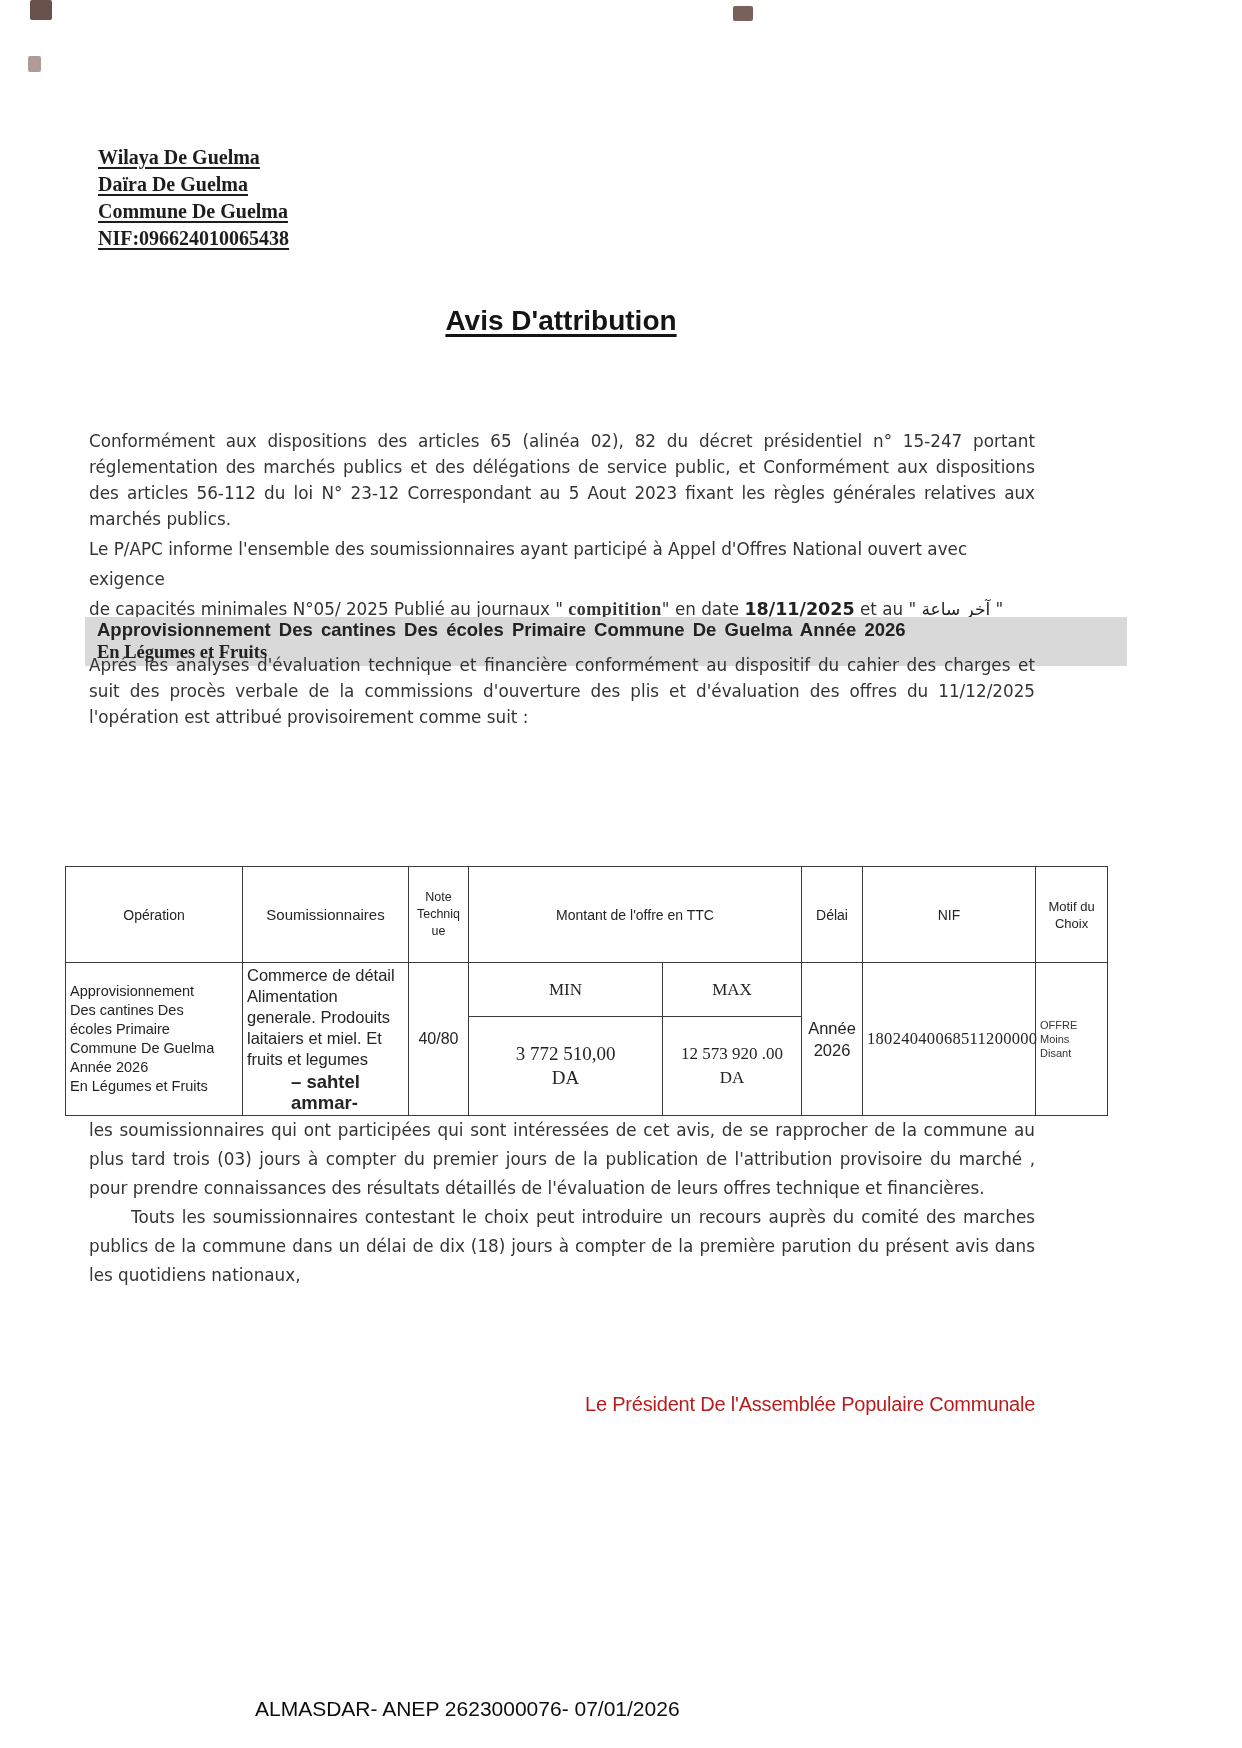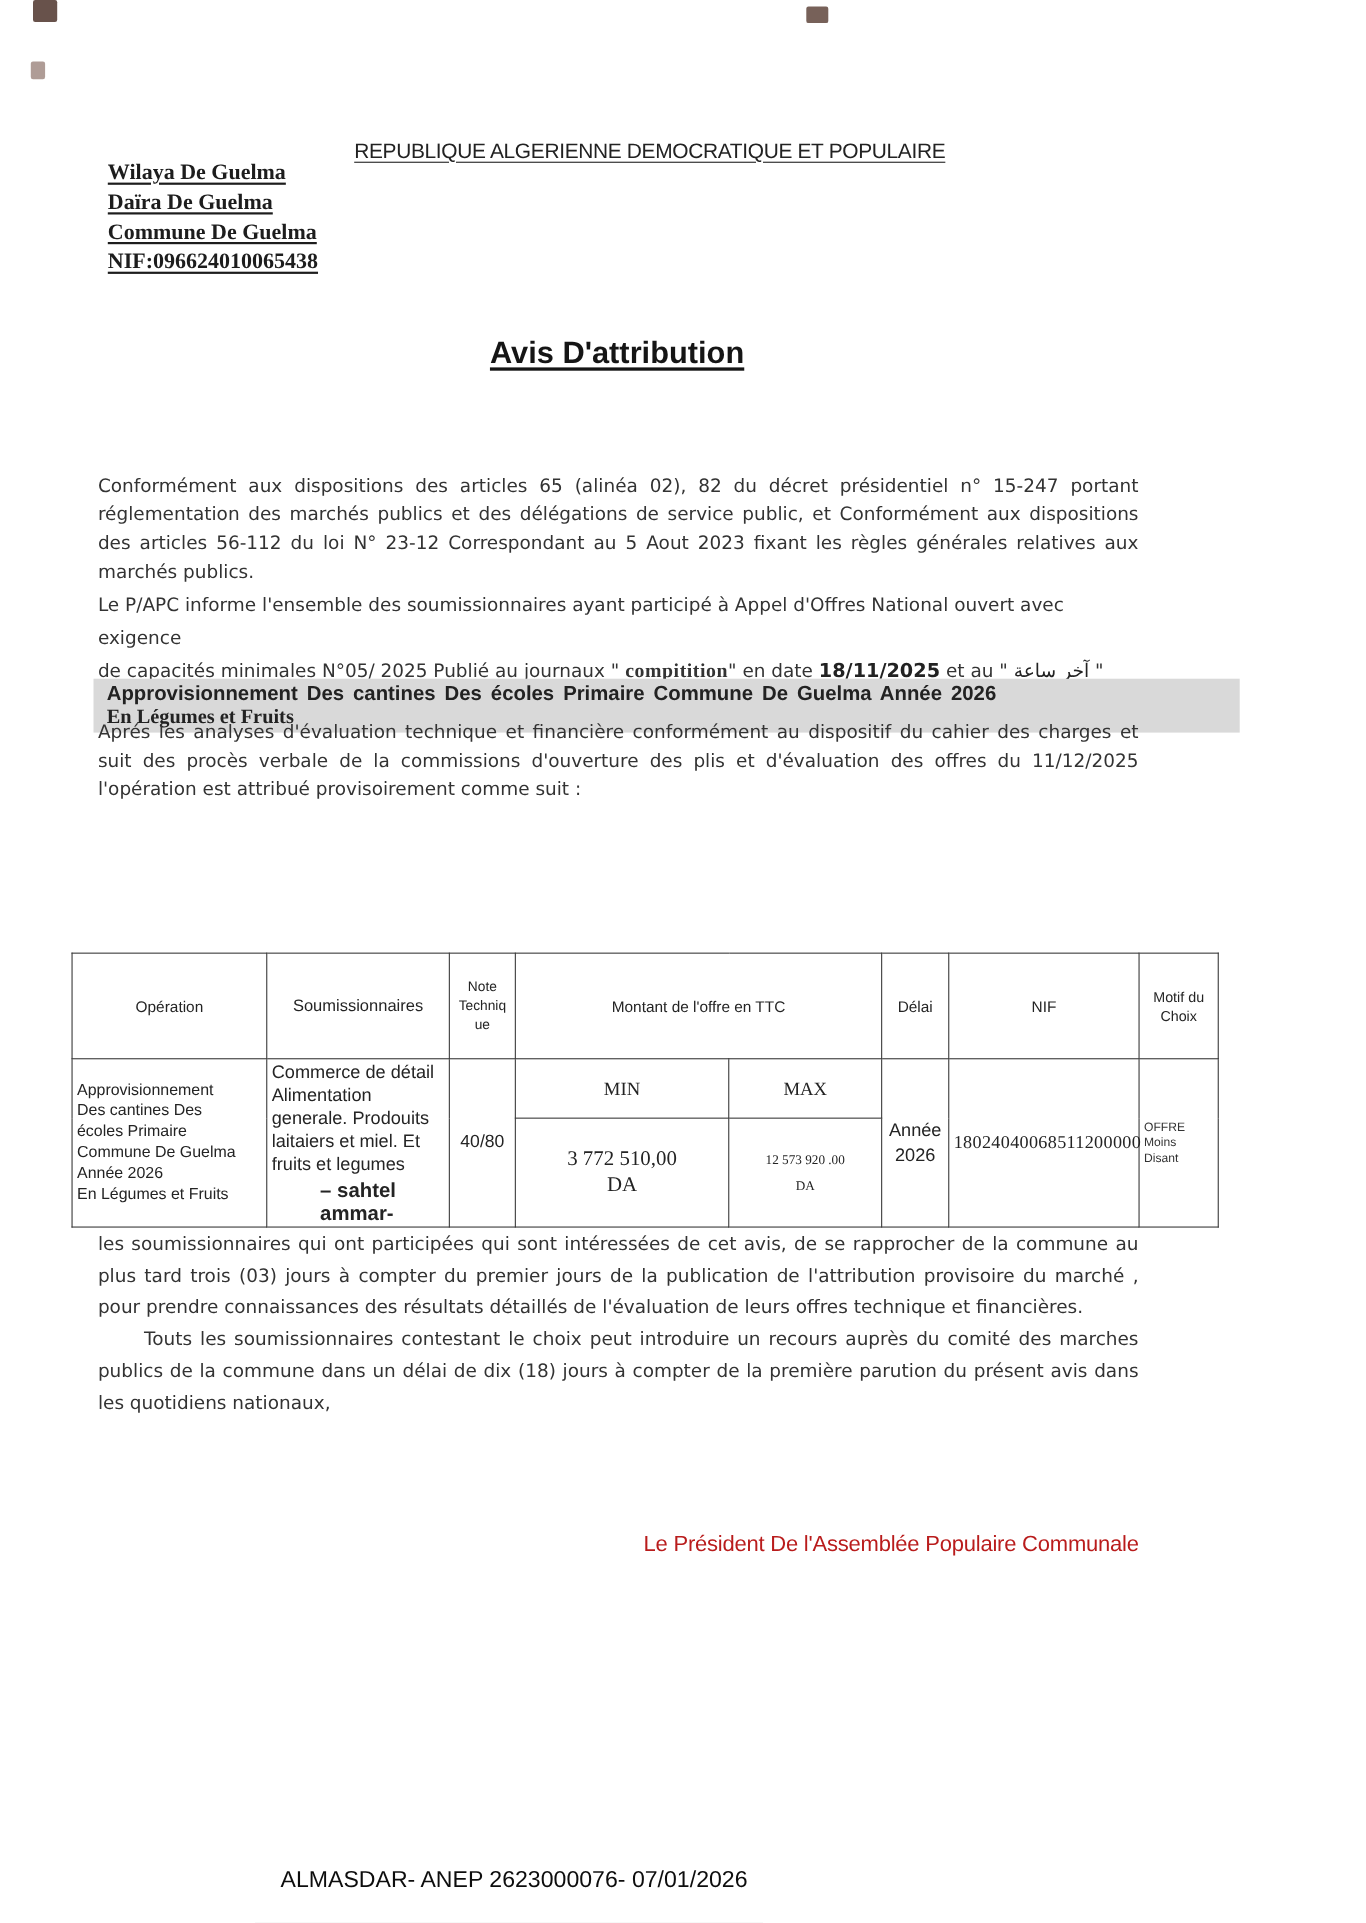--- a/index.html
+++ b/index.html
@@ -67,21 +67,21 @@
   .th-note{font-size:12.5px;white-space:pre-line;line-height:17px;}
   .th-motif{font-size:13px;white-space:pre-line;line-height:17px;}
   .minmax{font-family:"Liberation Serif",serif;font-weight:bold;font-size:17px;text-align:center;}
   .cell-op{font-size:14.5px;line-height:19px;white-space:pre-line;text-align:left;padding-left:8px;vertical-align:top;padding-top:5px;margin-left:24px;}
   .cell-bidder{font-size:16.5px;line-height:21px;text-align:left;padding-left:10px;vertical-align:top;padding-top:4px;}
   .cell-bidder .bidder-lines{white-space:pre-line;}
   .cell-bidder .bidder-name{font-weight:bold;font-size:18.5px;margin-top:1px;margin-left:44px;}
   .cell-note{font-weight:bold;font-size:16px;text-align:center;}
   .cell-amount{font-family:"Liberation Serif",serif;font-weight:bold;text-align:center;white-space:pre-line;line-height:24px;margin-top:12px;}
   .cell-min{font-size:19px;}
-  .cell-max{font-size:12px;}
+  .cell-max{font-size:17px;}
   .cell-delai{font-size:16.5px;text-align:center;white-space:pre-line;line-height:22px;}
   .cell-nif{font-family:"Liberation Serif",serif;font-weight:bold;font-size:16.5px;text-align:right;letter-spacing:.3px;margin-left:12px;}
   .cell-motif{font-size:11px;font-weight:bold;text-align:left;padding-left:10px;white-space:pre-line;line-height:14px;color:#333;}
 
   .signature{
     position:absolute;left:585px;top:1393px;
     font-family:"Liberation Sans",sans-serif;font-size:20px;color:#b91c1c;
     letter-spacing:-0.2px;font-weight:normal;
   }
   .footer{
@@ -91,23 +91,20 @@
 </style>
 </head>
 <body>
 
 <div class="page">
 
   <div class="artifact a1"></div>
   <div class="artifact a2"></div>
   <div class="artifact a3"></div>
 
-  <div class="republic">
-    <span>REPUBLIQUE ALGERIENNE DEMOCRATIQUE ET POPULAIRE</span>
-  </div>
 
   <div class="authority">
     <div><span>Wilaya De Guelma</span></div>
     <div><span>Daïra De Guelma</span></div>
     <div><span>Commune De Guelma</span></div>
     <div><span>NIF:096624010065438</span></div>
   </div>
 
   <div class="title">
     <div class="t1"><span>Avis D'attribution</span></div>

